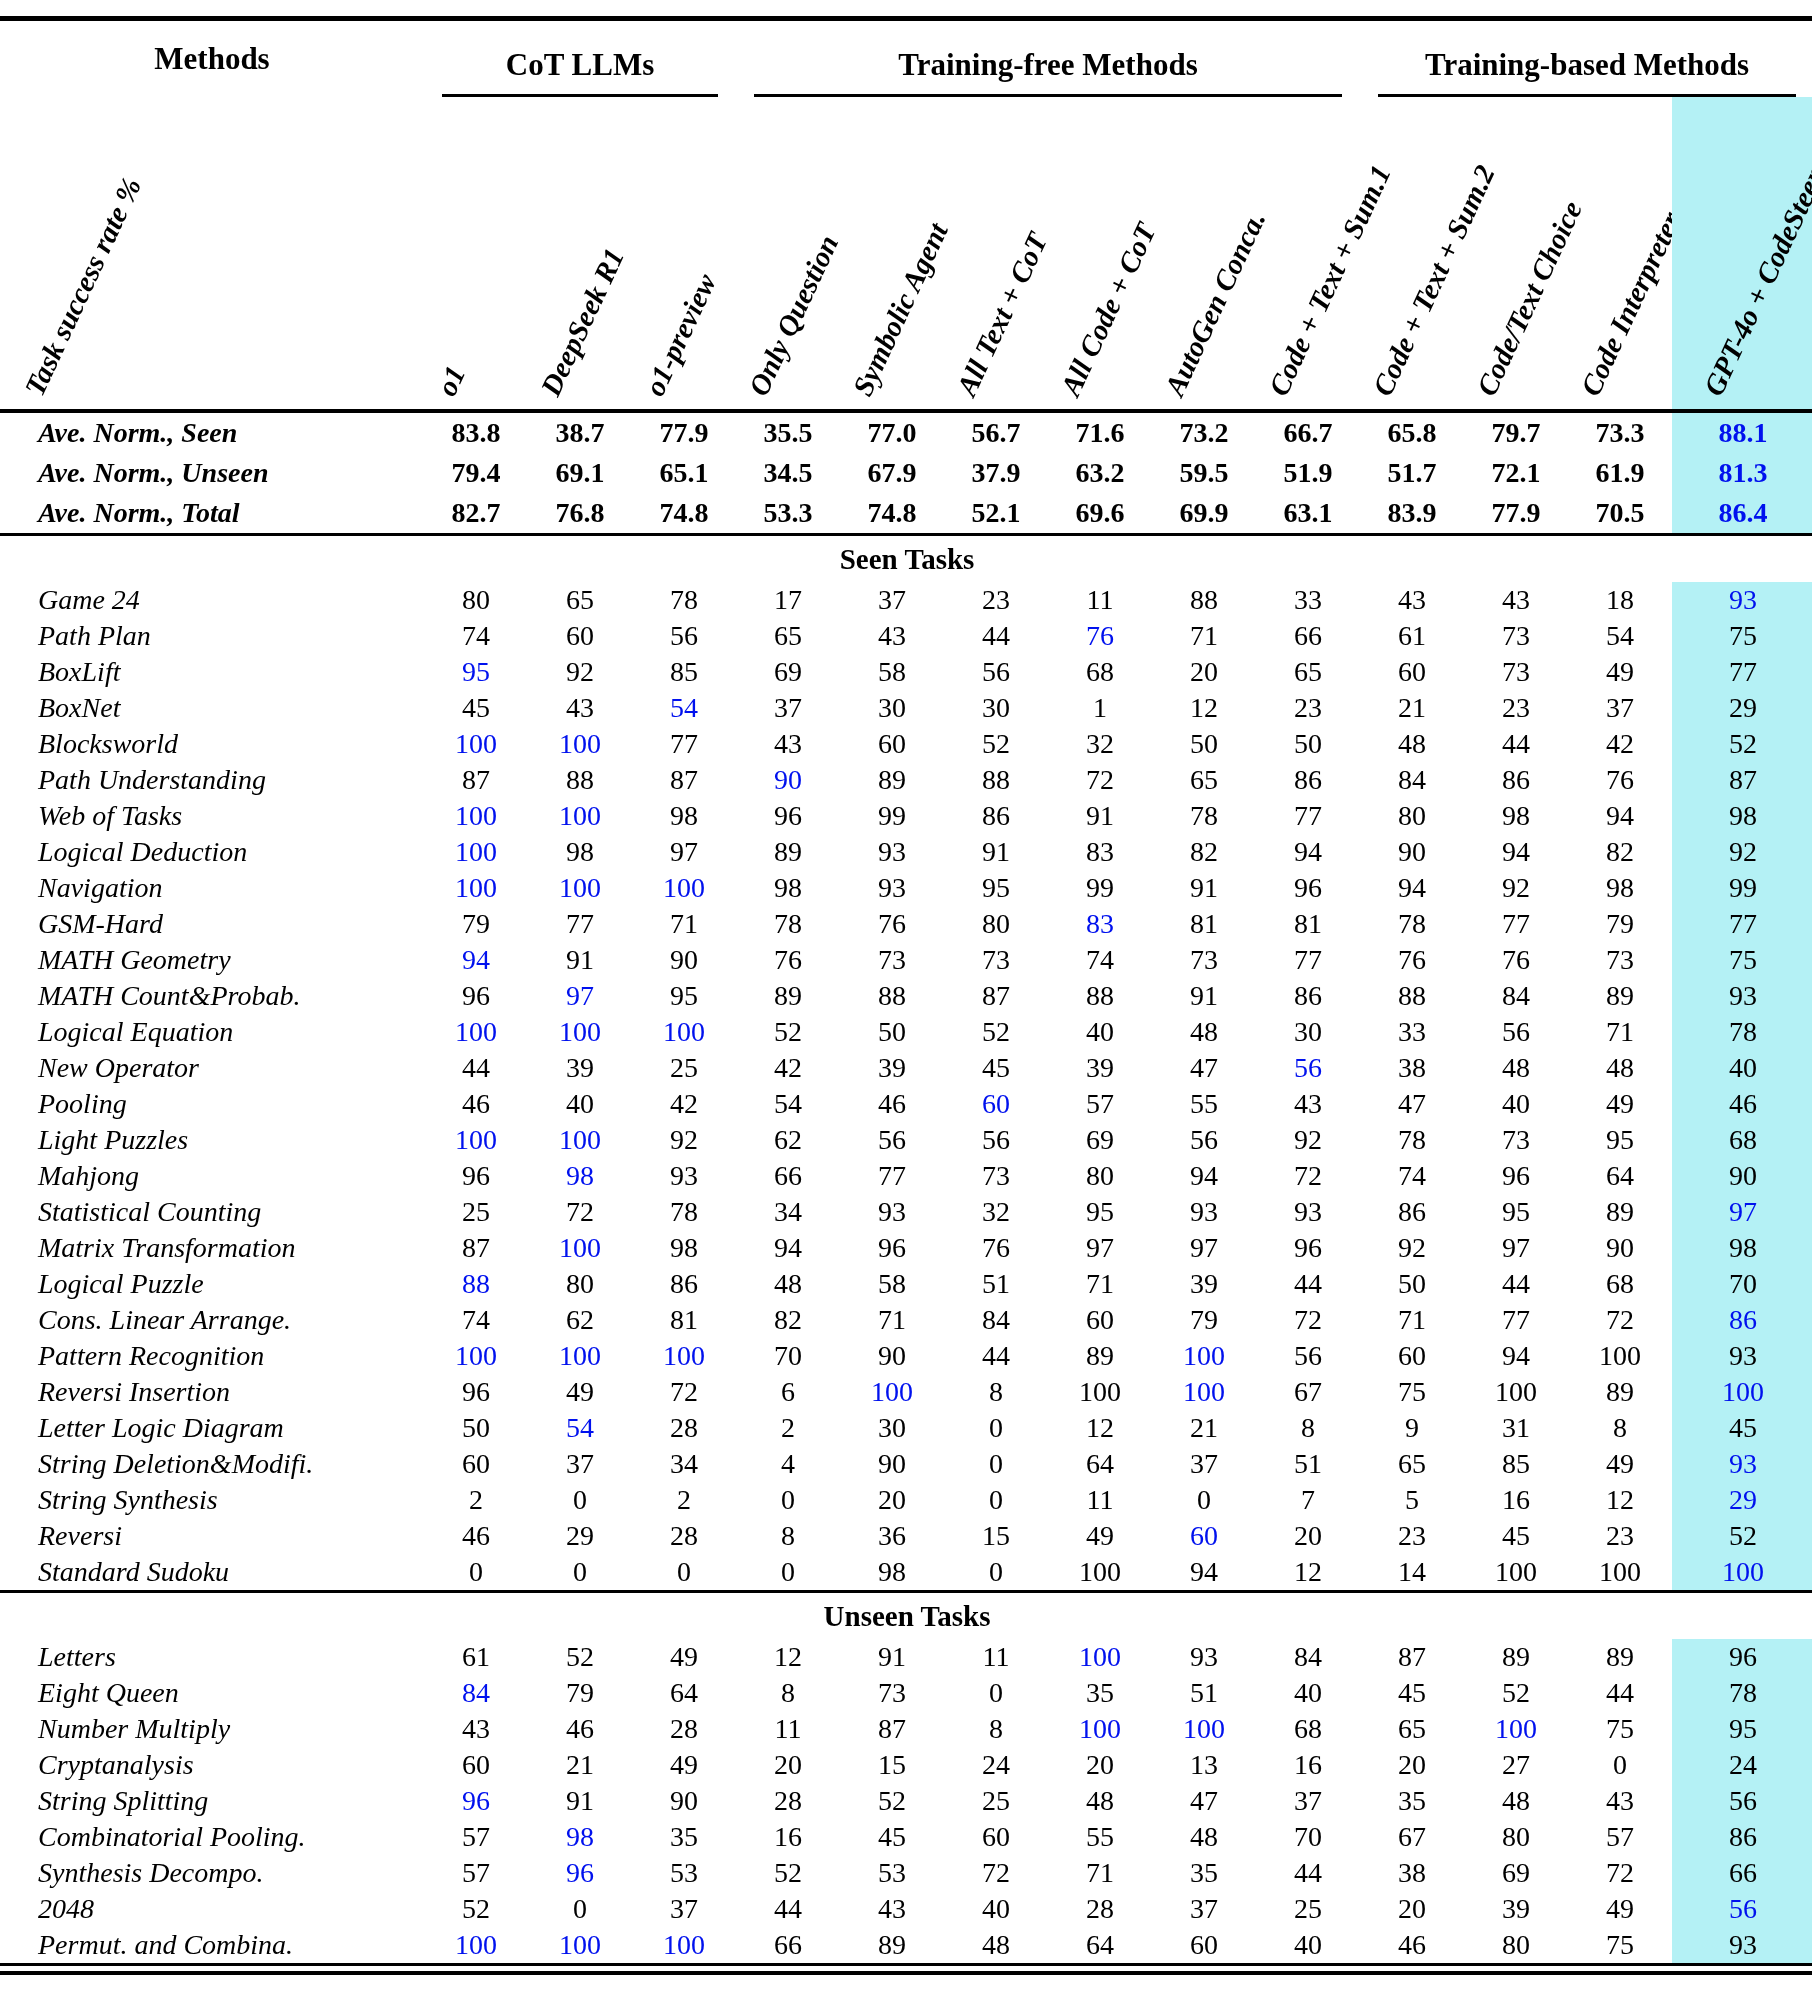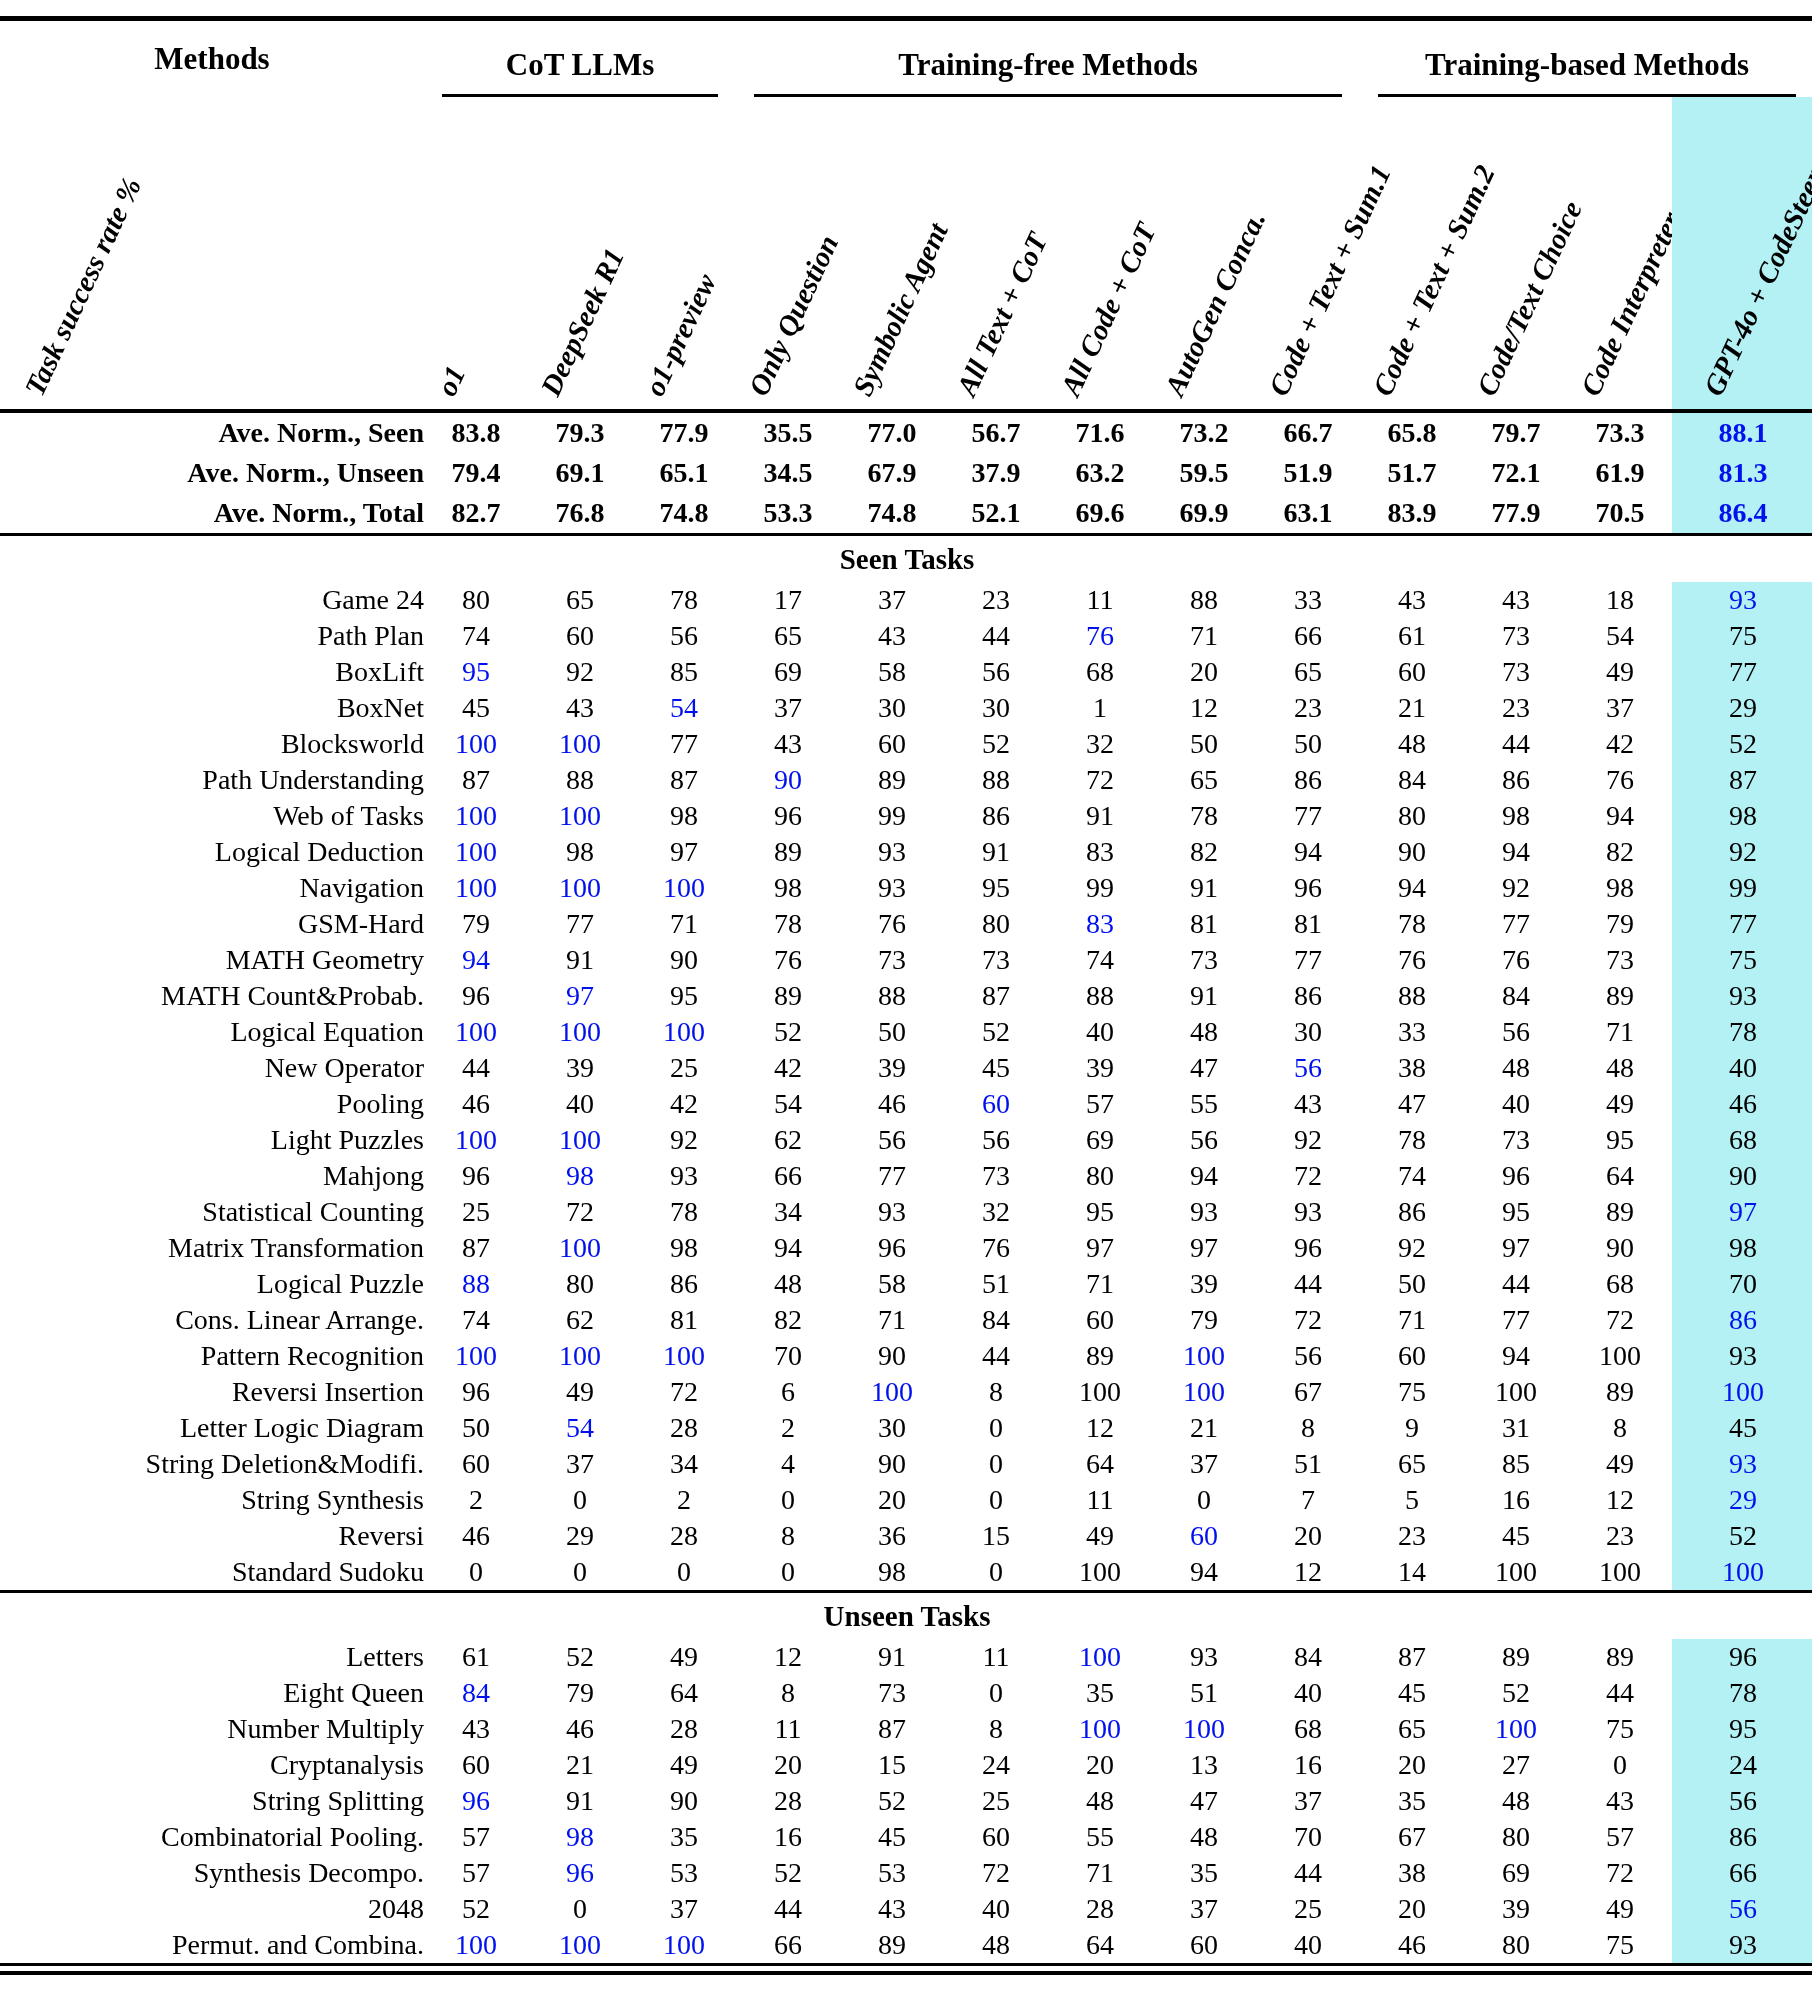--- a/index.html
+++ b/index.html
@@ -13,21 +13,21 @@
   .methods .g-label{margin-bottom:20px;}
   .cmid{border-top:3px solid #000;margin:0 18px;height:0;}
   
   .rot{height:312px;position:relative;border-bottom:4px solid #000;vertical-align:bottom;}
   .rlab{position:absolute;bottom:8px;left:50%;margin-left:-16px;transform-origin:0 100%;
         transform:rotate(-65deg);white-space:nowrap;font-style:italic;font-weight:600;font-size:29px;}
   .corner .rlab{left:48px;margin-left:0;}
   .hl-bg{background:#b4f1f5;}
   
   tbody td{font-size:28px;text-align:center;height:36px;line-height:36px;overflow:visible;white-space:nowrap;}
-  td.label{text-align:right;padding-left:28px;}
+  td.label{text-align:left;padding-left:38px;font-style:italic;}
   tr.summary td{font-weight:bold;height:40px;line-height:40px;}
   tr.section-row td{font-weight:bold;font-size:29px;text-align:center;height:46px;line-height:46px;border-top:3px solid #000;}
   td.hl{background:#b4f1f5;}
   td.best{color:#0011ee;}
   table{border-bottom:3px solid #000;}
   .bottom-rule{height:4px;background:#000;margin-top:5px;width:1812px;}
 </style>
 </head>
 <body>
 
@@ -109,21 +109,21 @@
           </th>
         <th class="rot hl-bg">
             <span class="rlab">GPT-4o + CodeSteer</span>
           </th>
       </tr>
     </thead>
     <tbody id="table-body">
         <tr class="summary">
           <td class="label">Ave. Norm., Seen</td>
           <td class="">83.8</td>
-          <td class="">79.3</td>
+          <td class="">38.7</td>
           <td class="">77.9</td>
           <td class="">35.5</td>
           <td class="">77.0</td>
           <td class="">56.7</td>
           <td class="">71.6</td>
           <td class="">73.2</td>
           <td class="">66.7</td>
           <td class="">65.8</td>
           <td class="">79.7</td>
           <td class="">73.3</td>

